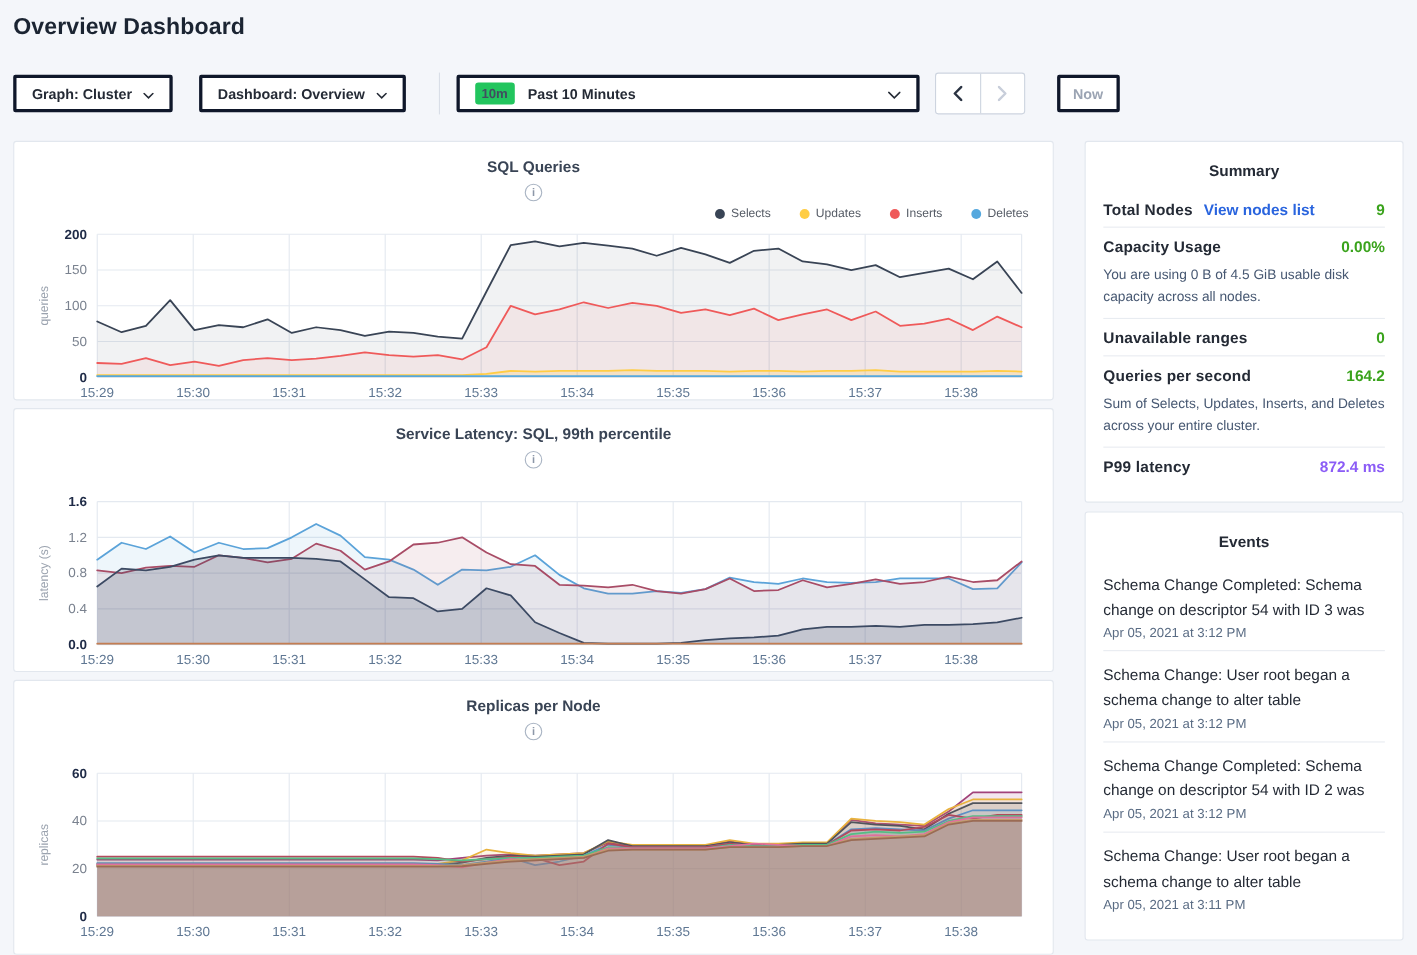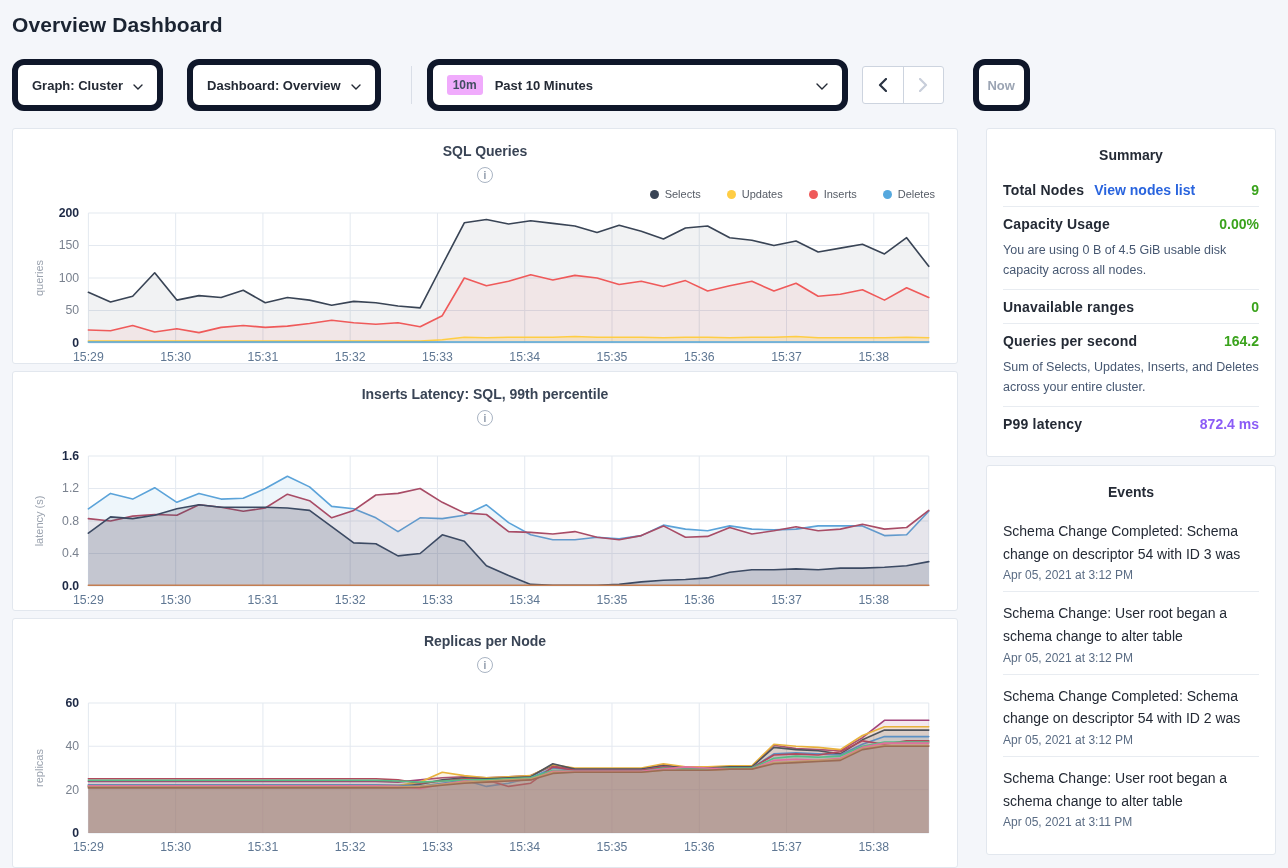--- a/index.html
+++ b/index.html
@@ -9,30 +9,30 @@
     font-family:"Liberation Sans", sans-serif;
     color:#242A35;
   }
   .page { padding:0 12px; }
 
   
   .page-title { font-size:21px; font-weight:700; color:#1B2432; padding-top:13px; letter-spacing:.1px; }
 
   .controls { display:flex; align-items:center; margin-top:29px; height:38px; }
   .btn, .select-btn {
-    height:52px; background:#fff; border:6px solid #0f172a; border-radius:12px;
+    height:34px; background:#fff; border:3px solid #0f172a; border-radius:2px;
     display:flex; align-items:center; font-size:13px; font-weight:700; color:#242A35;
     padding:0 14px; cursor:pointer;
   }
   .select-btn .chev { margin-left:10px; }
   .gap24 { margin-left:24px; }
   .vdivider { width:1px; height:38px; background:#D9DEE7; margin:0 15px 0 30px; }
   .time-picker { width:421px; justify-content:flex-start; position:relative; }
   .time-badge {
-    background:#f0abfc; color:#414D60; font-size:12px; font-weight:700;
+    background:#22c55e; color:#414D60; font-size:12px; font-weight:700;
     border-radius:3px; padding:3px 6px; margin-right:12px;
   }
   .time-picker .chev { position:absolute; right:14px; }
   .arrow-group { display:flex; margin-left:14px; border:1px solid #CDD4DF; border-radius:3px; background:#fff; height:38px; }
   .arrow-btn { width:40px; display:flex; align-items:center; justify-content:center; cursor:pointer; }
   .arrow-btn + .arrow-btn { border-left:1px solid #CDD4DF; }
   .now-btn { margin-left:29px; width:57px; justify-content:center; color:#9BA4B3; cursor:default; }
 
   
   .main { display:flex; margin-top:24px; align-items:flex-start; }
@@ -192,21 +192,21 @@
               <text x="652.0539979231568" y="156" text-anchor="middle" font-size="12" fill="#5F7793">15:36</text>
               <text x="737.2045690550362" y="156" text-anchor="middle" font-size="12" fill="#5F7793">15:37</text>
               <text x="822.3551401869158" y="156" text-anchor="middle" font-size="12" fill="#5F7793">15:38</text>
               <text x="12" y="73" transform="rotate(-90 12 73)" text-anchor="middle" font-size="11" fill="#9AA2AE">queries</text>
             </svg>
           </div>
       </div>
 
       <div class="panel chart-panel h2">
         <div class="chart-title-row">
-          <span class="chart-title">Inserts Latency: SQL, 99th percentile</span>
+          <span class="chart-title">Service Latency: SQL, 99th percentile</span>
           <span class="info-icon">i</span>
         </div>
         <div class="spacer"></div>
         <div class="chart-canvas">
             <svg viewBox="0 0 886 164" preserveAspectRatio="none" xmlns="http://www.w3.org/2000/svg">
               <line x1="56" y1="8" x2="56" y2="138" stroke="#E4E9F0" stroke-width="1"></line>
               <line x1="141.15057113187953" y1="8" x2="141.15057113187953" y2="138" stroke="#E4E9F0" stroke-width="1"></line>
               <line x1="226.30114226375906" y1="8" x2="226.30114226375906" y2="138" stroke="#E4E9F0" stroke-width="1"></line>
               <line x1="311.45171339563865" y1="8" x2="311.45171339563865" y2="138" stroke="#E4E9F0" stroke-width="1"></line>
               <line x1="396.6022845275181" y1="8" x2="396.6022845275181" y2="138" stroke="#E4E9F0" stroke-width="1"></line>

